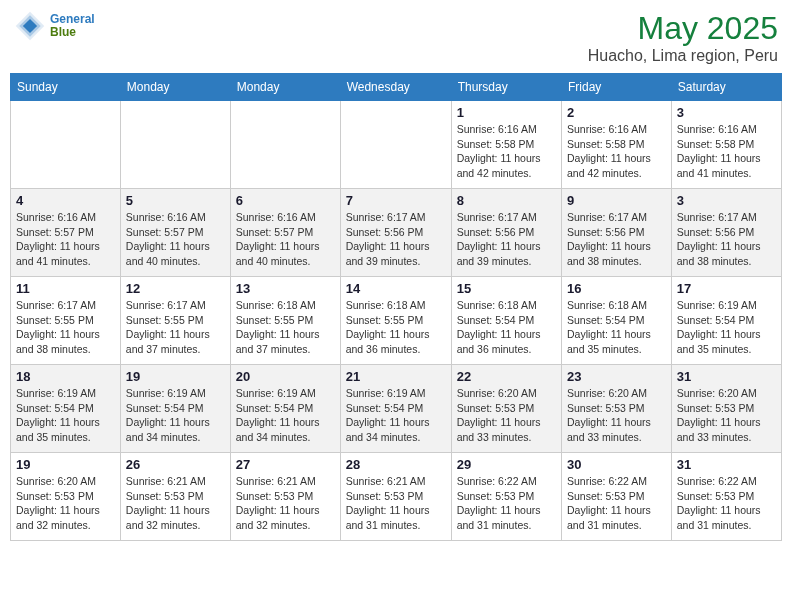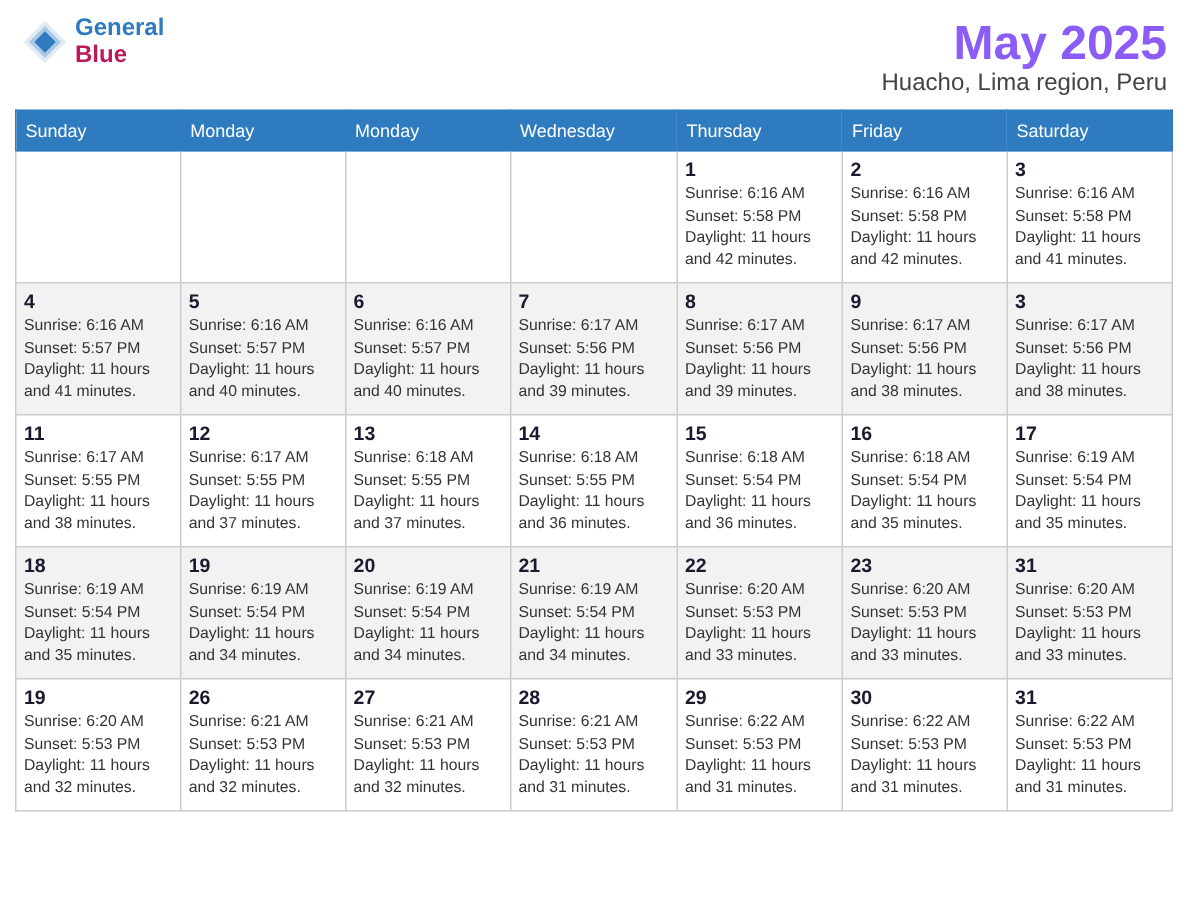--- a/index.html
+++ b/index.html
@@ -16,39 +16,39 @@
       align-items: flex-start;
       margin-bottom: 8px;
       padding: 0 4px;
     }
     .logo {
       display: flex;
       align-items: center;
       gap: 4px;
     }
     .logo-text {
-      font-size: 16px;
+      font-size: 12px;
       font-weight: bold;
       color: #1a1a2e;
       line-height: 1.1;
     }
     .logo-text span {
       color: #2e7bbf;
     }
     .logo-icon {
       width: 32px;
       height: 32px;
     }
     .title-block {
       text-align: right;
     }
     .month-year {
       font-size: 32px;
-      font-weight: bold;
-      color: #8b5cf6;
+      font-weight: normal;
+      color: #15803d;
     }
     .location {
       font-size: 16px;
       color: #444;
     }
     .calendar {
       width: 100%;
       border-collapse: collapse;
       font-size: 11px;
     }
@@ -95,21 +95,21 @@
 
 <div class="header">
   <div class="logo">
     <svg class="logo-icon" viewBox="0 0 36 36">
       <polygon points="18,2 34,18 18,34 2,18" fill="#2e7bbf" opacity="0.15"></polygon>
       <polygon points="18,6 30,18 18,30 6,18" fill="#2e7bbf" opacity="0.3"></polygon>
       <polygon points="18,10 26,18 18,26 10,18" fill="#2e7bbf"></polygon>
     </svg>
     <div class="logo-text">
       <div><span>General</span></div>
-      <div><span style="color:#be185d">Blue</span></div>
+      <div><span style="color:#4d7c0f">Blue</span></div>
     </div>
   </div>
   <div class="title-block">
     <div class="month-year">May 2025</div>
     <div class="location">Huacho, Lima region, Peru</div>
   </div>
 </div>
 
 <table class="calendar">
   <thead>

